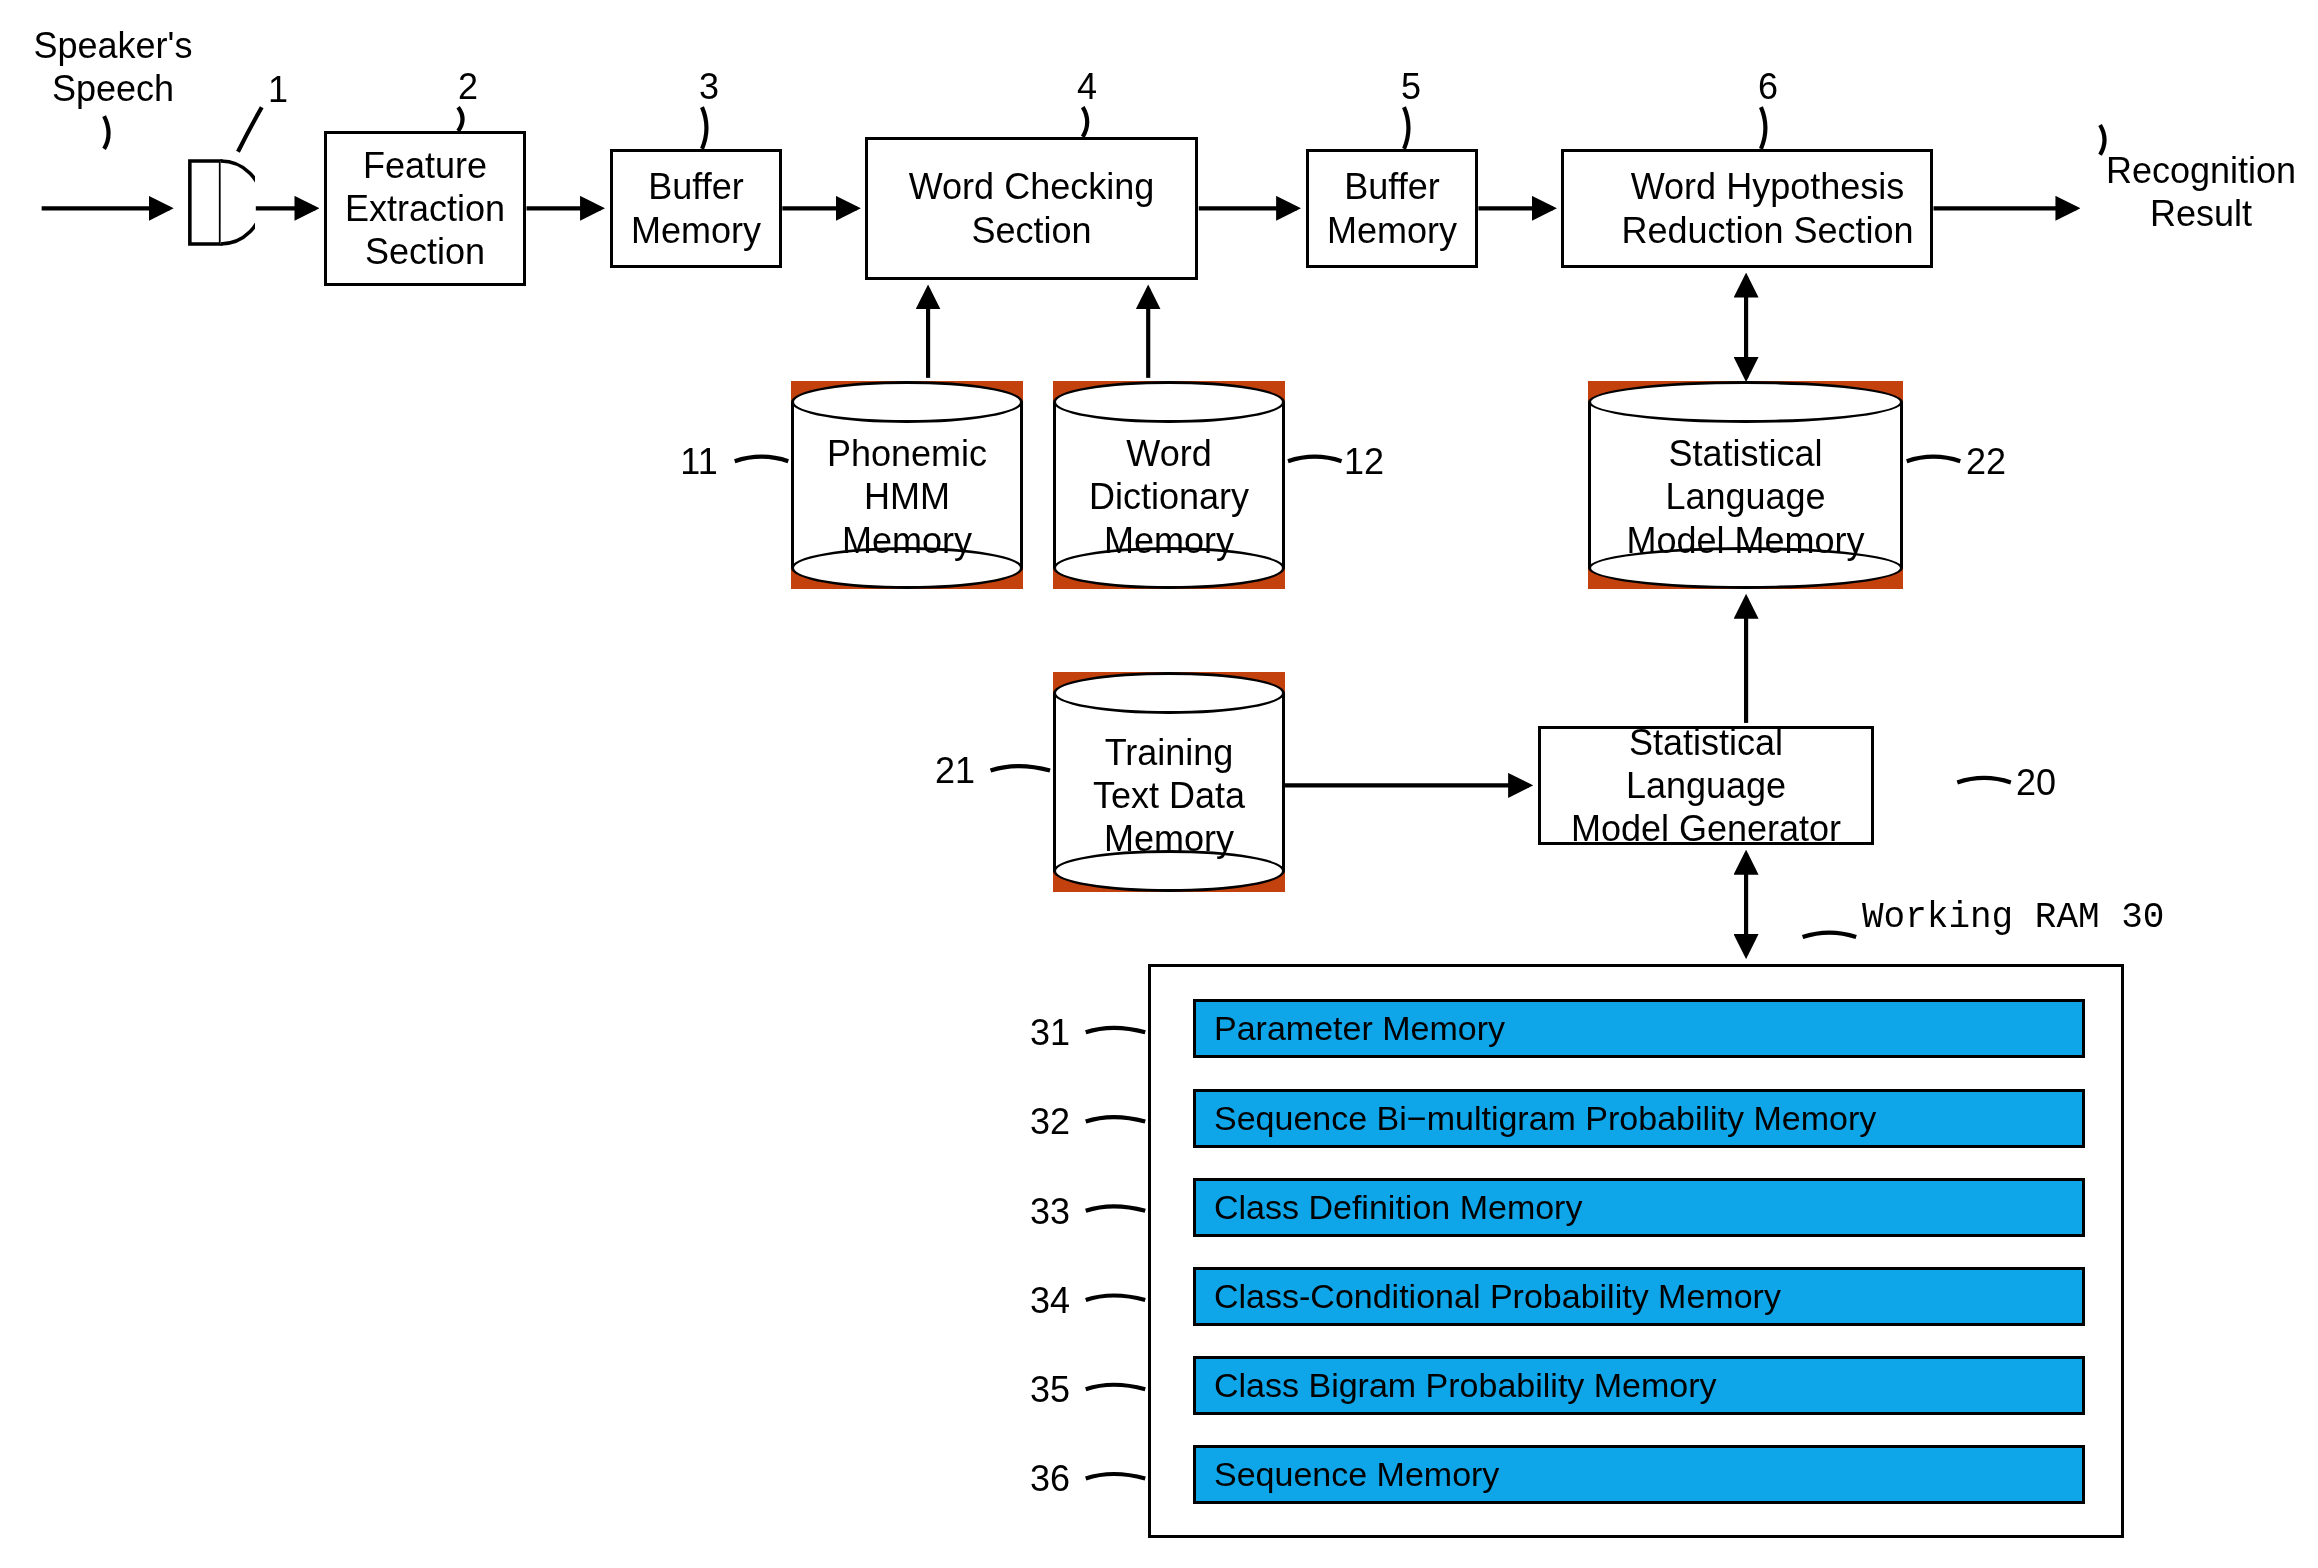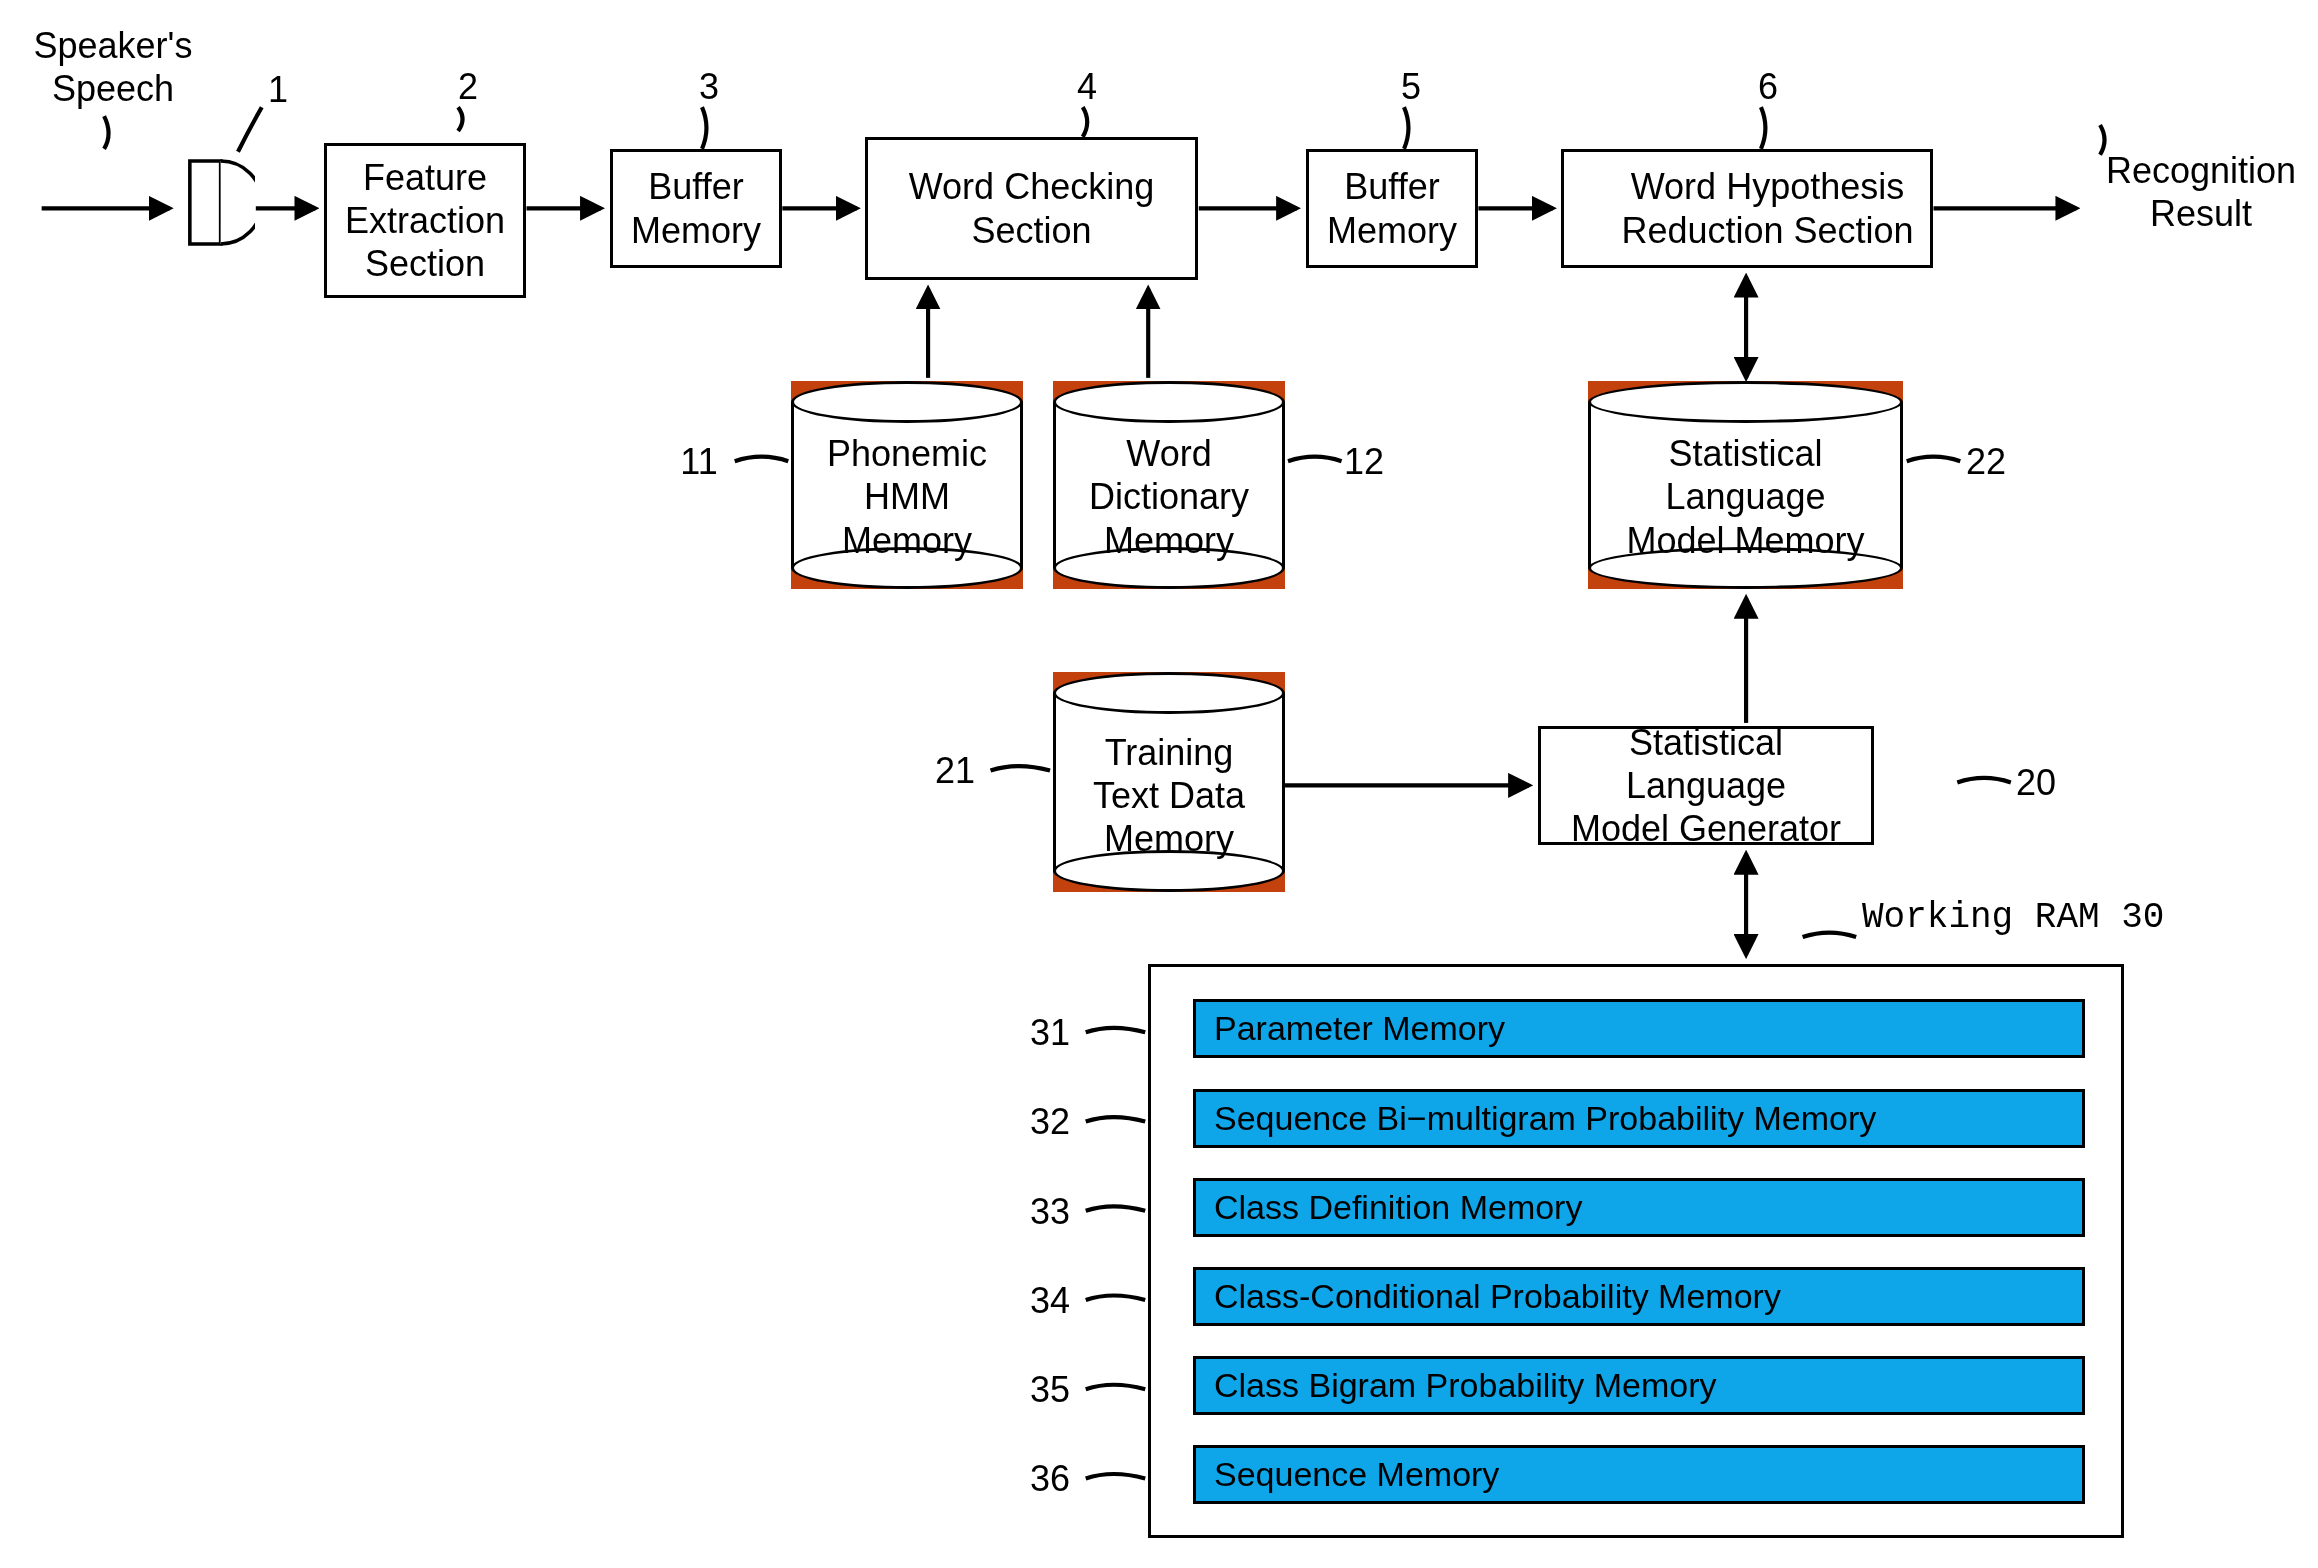--- a/index.html
+++ b/index.html
@@ -91,21 +91,21 @@
   <div class="label" style="left:2094px; top:149px; width:214px; text-align:center; white-space:pre-line;">Recognition
 Result</div>
 
   <div style="position:absolute; left:178px; top:149px; width:77px; height:107px;">
     <svg width="77" height="107" viewBox="0 0 130 180">
       <path d="M 20 20 L 20 160 L 72 160 L 72 20 Z" fill="#fff" stroke="#000" stroke-width="6"></path>
       <path d="M 72 20 A 70 70 0 0 1 72 160" fill="#fff" stroke="#000" stroke-width="6"></path>
     </svg>
   </div>
 
-  <div class="box" style="left:324px; top:143px; width:202px; height:155px; white-space:pre-line;">Feature
+  <div class="box" style="left:324px; top:131px; width:202px; height:155px; white-space:pre-line;">Feature
 Extraction
 Section</div>
   <div class="box" style="left:610px; top:149px; width:172px; height:119px; white-space:pre-line;">Buffer
 Memory</div>
   <div class="box" style="left:865px; top:137px; width:333px; height:143px; white-space:pre-line;">Word Checking
 Section</div>
   <div class="box" style="left:1306px; top:149px; width:172px; height:119px; white-space:pre-line;">Buffer
 Memory</div>
   <div class="box" style="left:1561px; top:149px; width:372px; height:119px; white-space:pre-line;padding-left:47px;">Word Hypothesis
 Reduction Section</div>

